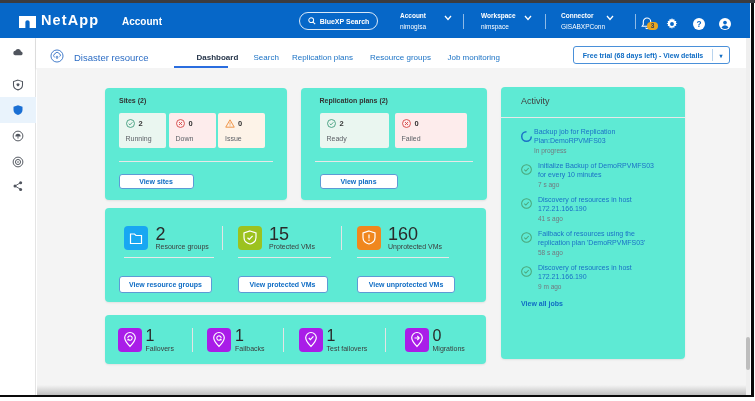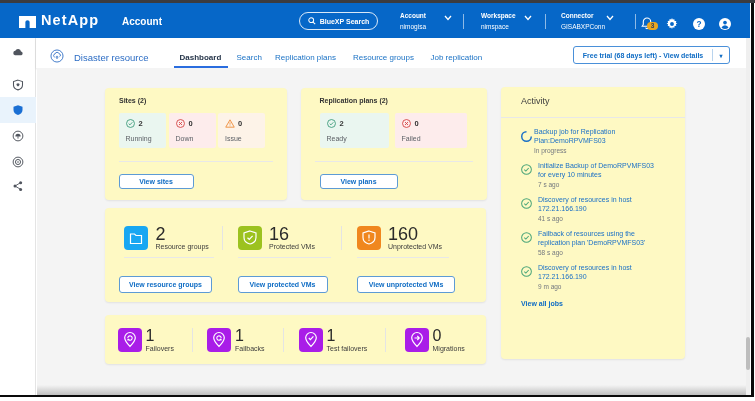--- a/index.html
+++ b/index.html
@@ -20,31 +20,31 @@
   .vdiv { top:14px; width:1px; height:15px; background:rgba(255,255,255,0.55); }
   .topicon { top:16px; }
 
   .sidebar { left:0; top:38px; width:36px; height:357px; background:#fff; border-right:1px solid #e4e4e4; }
   .sideactive { left:0; top:97px; width:36px; height:26px; background:#e9f3fc; }
   .sicon { position:absolute; left:12px; width:12px; height:12px; }
 
   .subheader { left:36px; top:38px; width:714px; height:30px; background:#fff; box-shadow:0 1px 2px rgba(0,0,0,0.10); }
   .dricon { left:14px; top:11px; width:14px; height:14px; }
   .drtitle { left:38px; top:14px; font-size:9.5px; color:#2b6cc4; }
-  .tab { top:15px; font-size:8px; color:#1b72c5; }
+  .tab { top:15px; font-size:8px; color:#1b72c5;margin-left:17px; }
   .tab.active { color:#26354a; font-weight:bold; }
   .tabline { left:137.5px; top:27.5px; width:54px; height:2px; background:#2a6ddf; }
   .trialbtn { left:537px; top:8px; width:157px; height:18px; border:1px solid #4a90d9; border-radius:3px; background:#fff; color:#0f6cc4; font-size:7px; font-weight:bold; display:flex; align-items:center; }
   .trialbtn .txt { flex:1; text-align:center; }
   .trialbtn .sep { width:1px; height:12px; background:#b9d4ee; }
   .trialbtn .car { width:16px; text-align:center; font-size:6px; }
 
   .content { left:37px; top:68px; width:709px; height:327px; background:#f4f4f4; }
   .botshadow { left:37px; top:385px; width:709px; height:10px; background:linear-gradient(#f4f4f4,#bfbfbf); }
-  .card { position:absolute; background:#fef9c3; border-radius:4px; box-shadow:0 1px 2px rgba(0,0,0,0.08); }
+  .card { position:absolute; background:#5eead4; border-radius:4px; box-shadow:0 1px 2px rgba(0,0,0,0.08); }
   .c-sites { left:105px; top:87.5px; width:182px; height:112px; }
   .c-plans { left:300.5px; top:87.5px; width:186px; height:112px; }
   .c-mid   { left:105px; top:208px; width:381px; height:94px; }
   .c-bot   { left:105px; top:315px; width:381px; height:49px; }
   .c-act   { left:500.5px; top:87px; width:184px; height:272px; }
 
   .ctitle { position:absolute; left:14px; top:9px; font-size:7px; font-weight:bold; color:#333; }
   .chip { position:absolute; top:25.5px; height:35px; border-radius:2px; }
   .chip .num { position:absolute; left:20px; top:5.5px; font-size:7.5px; font-weight:bold; color:#333; }
   .chip .icn { position:absolute; left:7px; top:6px; }
@@ -182,21 +182,21 @@
         <path d="M5.4 9.3 a1.85 1.85 0 0 1 0.3-3.6 A2.5 2.5 0 0 1 10.5 5.5 a1.65 1.65 0 0 1 0.35 3.2" fill="none" stroke="#2b6cc4" stroke-width="0.95"></path>
         <circle cx="8" cy="9.3" r="1.05" fill="none" stroke="#2b6cc4" stroke-width="0.9"></circle>
         <path d="M8 10.4 l0 1" stroke="#2b6cc4" stroke-width="0.9"></path>
       </svg>
     <div class="abs drtitle">Disaster resource</div>
     <div class="abs tab active" style="left:143.5px;">Dashboard</div>
     <div class="abs tabline"></div>
     <div class="abs tab" style="left:200.5px;">Search</div>
     <div class="abs tab" style="left:239px;">Replication plans</div>
     <div class="abs tab" style="left:317px;">Resource groups</div>
-    <div class="abs tab" style="left:394.5px;">Job replication</div>
+    <div class="abs tab" style="left:394.5px;">Job monitoring</div>
     <div class="abs trialbtn">
         <div class="txt">Free trial (68 days left) - View details</div>
         <div class="sep"></div>
         <div class="car">▾</div>
       </div>
   </div>
 
   <div class="abs content"></div>
   <div class="abs botshadow"></div>
 
@@ -261,21 +261,21 @@
     </div>
     <div class="statnum" style="left:50.5px; top:15.5px;">2</div>
     <div class="statlbl" style="left:50.5px; top:34.5px;">Resource groups</div>
     <div class="vline" style="left:117px; top:18px; height:24px;"></div>
     <div class="statsq" style="left:132.5px; top:17.5px; background:#9cc21f;">
       <svg width="24" height="24" viewBox="0 0 24 24">
           <path d="M12 5 L18 7 v4.5 c0 3.5-2.7 5.7-6 6.5 c-3.3-0.8-6-3-6-6.5 V7 Z" fill="none" stroke="#fff" stroke-width="1.2"></path>
           <path d="M9.5 11.7 L11.3 13.4 L14.6 9.8" fill="none" stroke="#fff" stroke-width="1.2"></path>
         </svg>
     </div>
-    <div class="statnum" style="left:164px; top:15.5px;">16</div>
+    <div class="statnum" style="left:164px; top:15.5px;">15</div>
     <div class="statlbl" style="left:164px; top:34.5px;">Protected VMs</div>
     <div class="vline" style="left:236px; top:18px; height:24px;"></div>
     <div class="statsq" style="left:251.5px; top:17.5px; background:#f0871e;">
       <svg width="24" height="24" viewBox="0 0 24 24">
           <path d="M12 5 L18 7 v4.5 c0 3.5-2.7 5.7-6 6.5 c-3.3-0.8-6-3-6-6.5 V7 Z" fill="none" stroke="#fff" stroke-width="1.2"></path>
           <rect x="11.4" y="8.5" width="1.2" height="4" fill="#fff"></rect>
           <rect x="11.4" y="13.6" width="1.2" height="1.2" fill="#fff"></rect>
         </svg>
     </div>
     <div class="statnum" style="left:283px; top:15.5px;">160</div>

